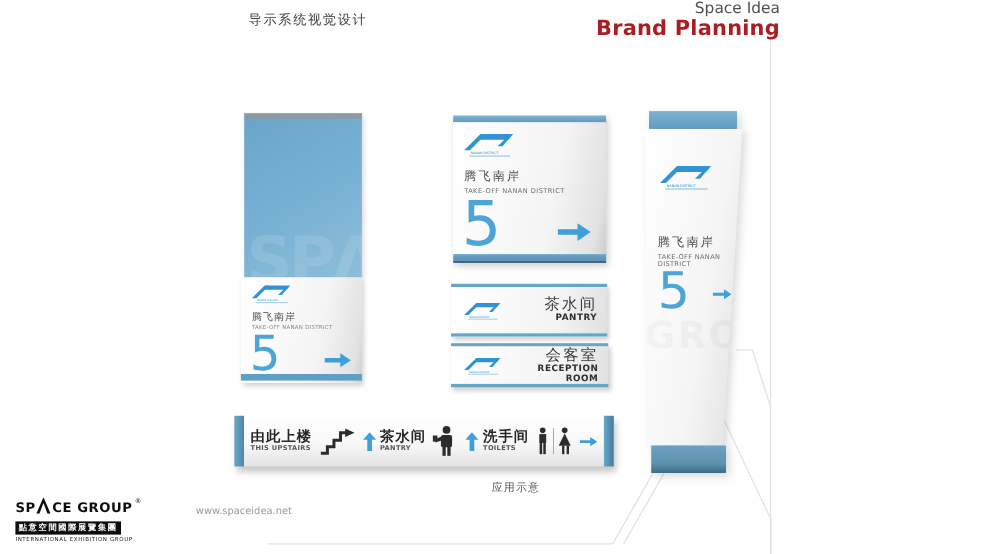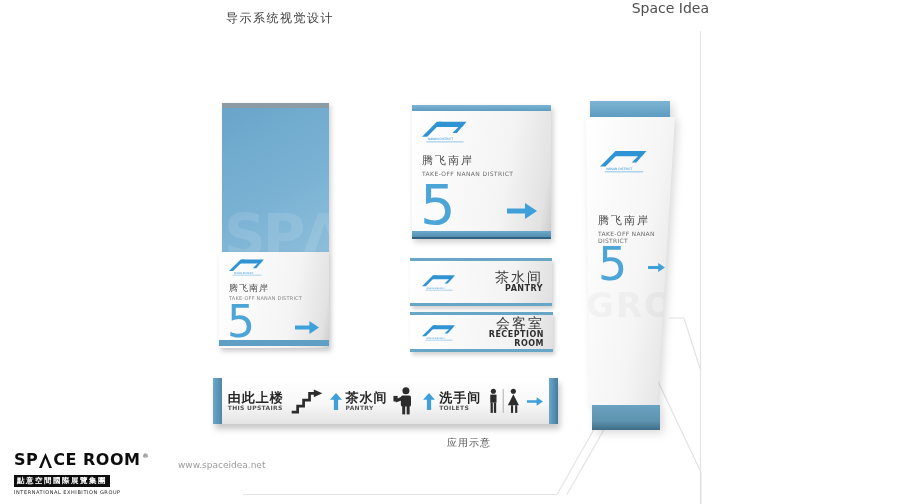--- a/index.html
+++ b/index.html
@@ -73,21 +73,21 @@
                clip-path:polygon(0 0,100% 0,80% 100%,4% 100%);
                background:linear-gradient(100deg,#ffffff 0%,#f5f5f5 60%,#e5e5e5 90%,#d2d2d2 100%);}
   .pylon .base{position:absolute;left:6px;top:304px;width:68px;height:25px;
                background:linear-gradient(180deg,#6ba2c2 0%,#5e93ad 65%,#3f6c88 100%);}
   .pylon .ghost{position:absolute;left:0;top:168px;width:100%;font-size:34px;font-weight:bold;
                 color:rgba(90,90,90,0.05);overflow:hidden;letter-spacing:2px;}
 
   
   .footer-logo{position:absolute;left:14px;top:452px;z-index:3;}
   .fl-row{display:flex;align-items:flex-end;}
-  .fl-txt{font-size:16px;font-weight:800;color:#0d0d0d;letter-spacing:0.5px;line-height:1;}
+  .fl-txt{font-size:12px;font-weight:800;color:#0d0d0d;letter-spacing:0.5px;line-height:1;}
   .fl-reg{font-size:6px;color:#0d0d0d;margin-left:2px;align-self:flex-start;}
   .fl-cn{margin-top:2px;display:inline-block;background:#0d0d0d;color:#ffffff;font-size:7.5px;
          font-weight:bold;letter-spacing:1.5px;padding:2px 3px;line-height:1;}
   .fl-en{font-size:5px;color:#222;letter-spacing:0.55px;margin-top:2px;}
   .website{position:absolute;left:178px;top:460px;font-size:9px;color:#9b9b9b;z-index:3;}
 
   .abs{position:absolute;}
   svg{display:block;}
 </style>
 </head>
@@ -99,20 +99,21 @@
     <path d="M700.5 31 V504" fill="none" stroke="#e3e3e3" stroke-width="1.2"></path>
     <path d="M243 494.5 H557 L638 352" fill="none" stroke="#e3e3e3" stroke-width="1.2"></path>
     <path d="M567 494.5 L646 356" fill="none" stroke="#e3e3e3" stroke-width="1.2"></path>
     <path d="M646 356 L701 472.5 V504" fill="none" stroke="#e3e3e3" stroke-width="1.2"></path>
     <path d="M669 318 H684 L700.5 370" fill="none" stroke="#e3e3e3" stroke-width="1.2"></path>
   </svg>
 
   <div class="page-title">导示系统视觉设计</div>
   <div class="brand-block">
     <div class="brand-name">Space Idea</div>
+    <div class="brand-tagline">Brand Planning</div>
   </div>
 
   <div class="sign blue-panel">
     <div class="cap"></div>
     <div class="wm-sp">SPΛ</div>
   </div>
 
   <div class="sign left-sign face-grad">
     <span class="abs" style="left:10px;top:6px;">
       <svg width="36" height="18" viewBox="0 0 62 30">
@@ -299,21 +300,21 @@
   </div>
 
   <div class="footer-logo">
     <div class="fl-row">
       <span class="fl-txt">SP</span>
       <span>
         <svg width="13" height="15" viewBox="0 0 13 15" style="margin:0 1px;">
           <polygon points="6.5,0 13,15 10.2,15 6.5,5.2 2.8,15 0,15" fill="#0d0d0d"></polygon>
         </svg>
       </span>
-      <span class="fl-txt">CE ROOM</span>
+      <span class="fl-txt">CE GROUP</span>
       <span class="fl-reg">®</span>
     </div>
     <div class="fl-cn">點意空間國際展覽集團</div>
     <div class="fl-en">INTERNATIONAL EXHIBITION GROUP</div>
   </div>
 
   <div class="website">www.spaceidea.net</div>
 
 </div>
 

